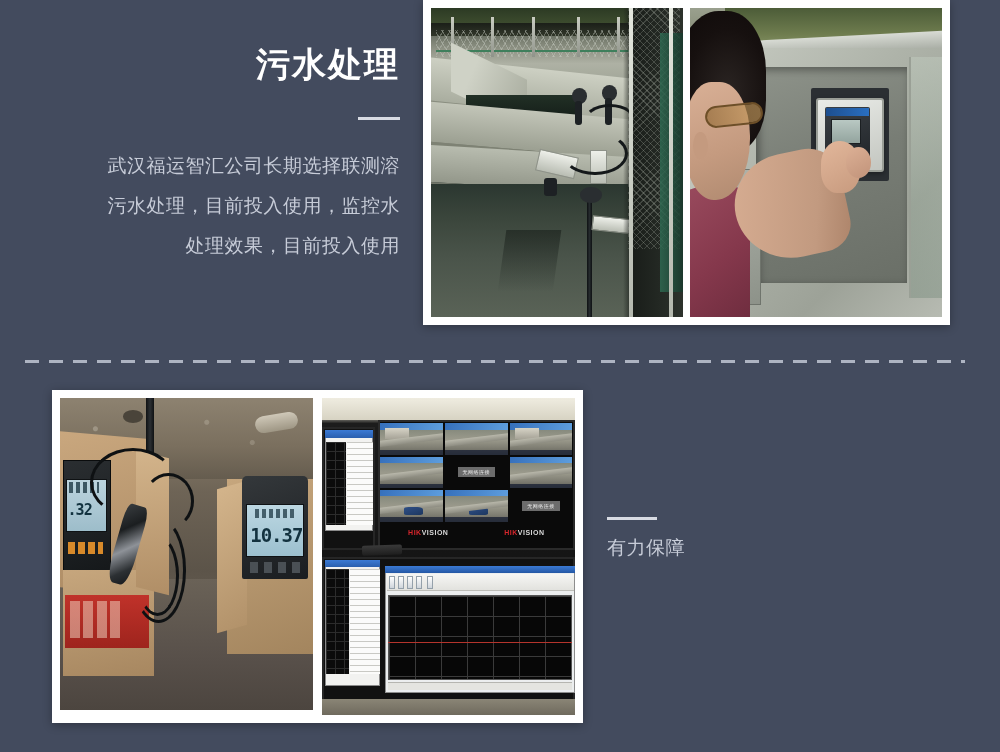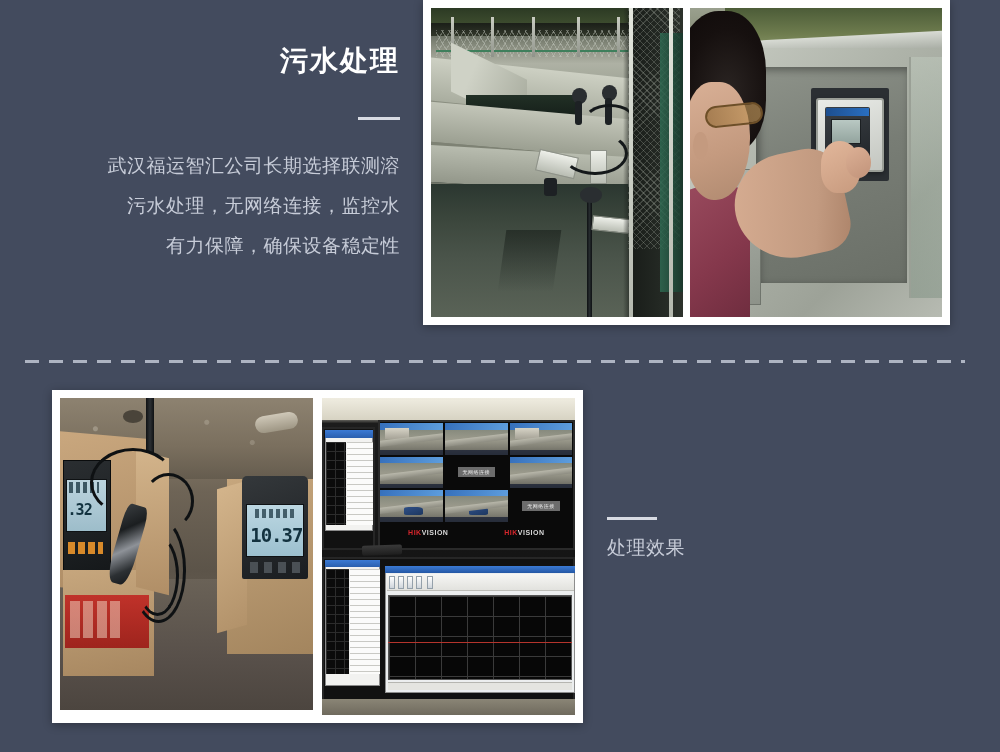--- a/index.html
+++ b/index.html
@@ -9,21 +9,21 @@
     background:#434b5e;
     font-family:"Liberation Sans","DejaVu Sans",sans-serif;
     overflow:hidden;
   }
   .page { position:relative; width:1000px; height:752px; background:#434b5e; }
 
   
   .section-title {
     position:absolute;
     color:#ffffff;
-    font-size:28px;
+    font-size:34px;
     font-weight:700;
     letter-spacing:2px;
     line-height:1.1;
     white-space:nowrap;
   }
   .rule {
     position:absolute;
     height:3px;
     background:#d8dbe3;
   }
@@ -354,22 +354,22 @@
 <body>
 
 <div class="page">
 
   <div class="section-title ta-right" style="right:600px; top:46px;">污水处理</div>
 
   <div class="rule" style="left:358px; top:117px; width:42px;"></div>
 
   <div class="section-body ta-right" style="left:40px; top:146px; width:360px;">
     <div>武汉福运智汇公司长期选择联测溶</div>
-    <div>污水处理，无网络连接，监控水</div>
-    <div>有力保障，确保设备稳定性</div>
+    <div>污水处理，目前投入使用，监控水</div>
+    <div>处理效果，目前投入使用</div>
   </div>
 
   <div class="frame" style="left:423px; top:0px; width:527px; height:325px; padding:8px; gap:7px;">
 
     <div class="photo" style="width:254px; height:309px;">
       <div class="p1">
         <div class="sky"></div>
         <div class="railpipe"></div>
         <div class="mesh"></div>
         <div class="greenrail"></div>
@@ -441,21 +441,21 @@
       </div>
     </div>
   </div>
 
   <div class="divider"></div>
 
 
   <div class="rule" style="left:607px; top:517px; width:50px;"></div>
 
   <div class="section-body ta-left" style="left:607px; top:528px; width:360px;">
-    <div>处理效果</div>
+    <div>有力保障</div>
   </div>
 
   <div class="frame" style="left:52px; top:390px; width:531px; height:333px; padding:8px; gap:9px; align-items:flex-start;">
 
     <div class="photo" style="width:253px; height:312px;">
       <div class="p3">
         <div class="ground"></div>
         <div class="groundSpeck"></div>
         <div class="drain"></div>
         <div class="pipe"></div>

